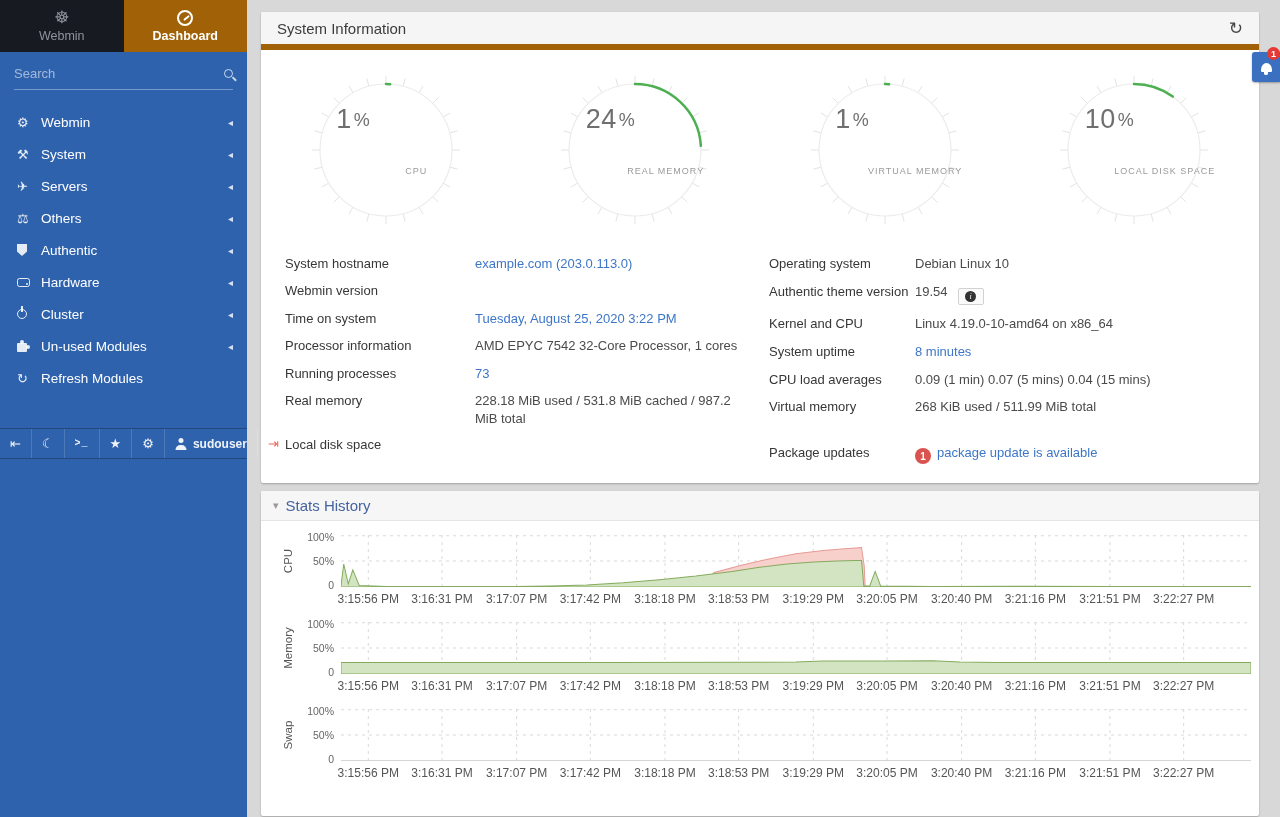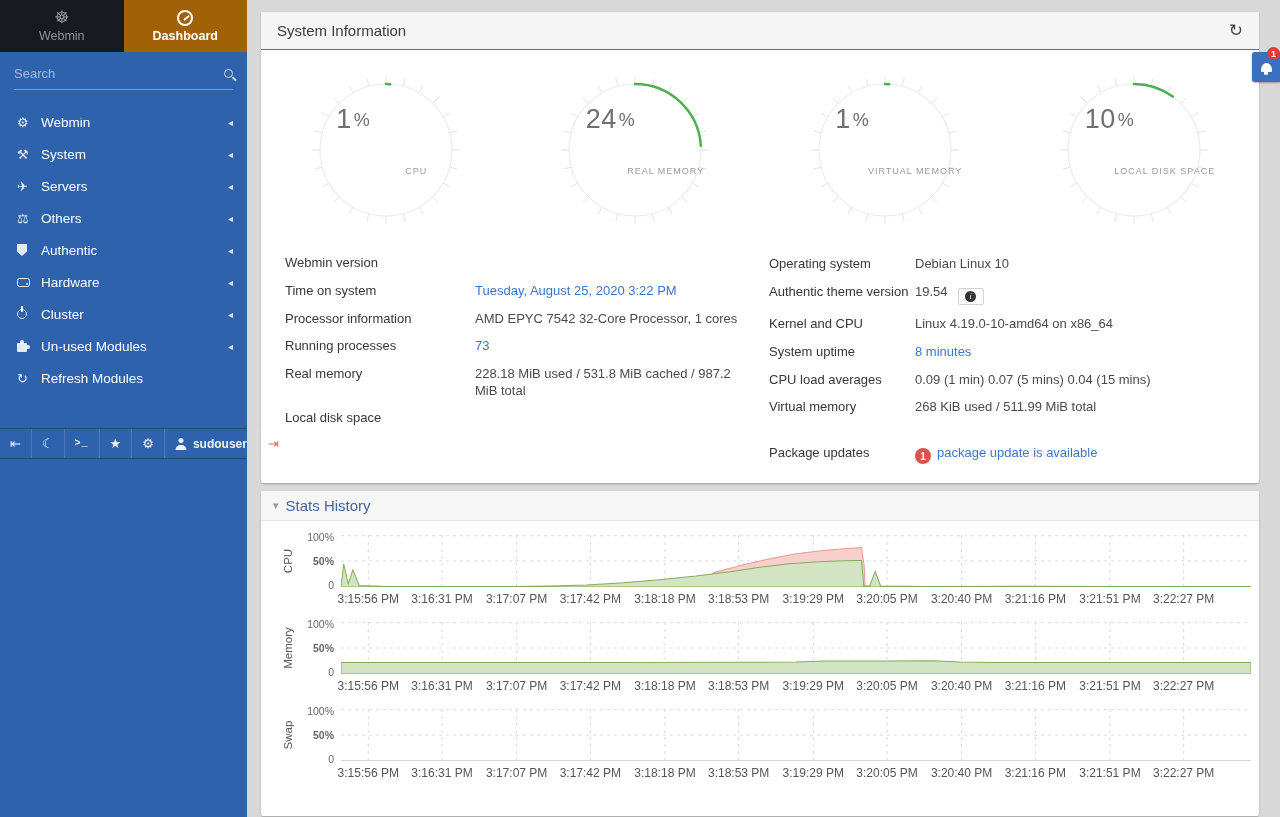--- a/index.html
+++ b/index.html
@@ -48,21 +48,21 @@
   .shape-puzzle::after { content:""; position:absolute; right:-3px; top:2px; width:4px; height:4px; border-radius:50%; background:currentColor; }
   .shape-person { width:12px; height:12px; }
   .shape-person::before { content:""; position:absolute; left:50%; top:0; transform:translateX(-50%); width:5px; height:5px; border-radius:50%; background:currentColor; }
   .shape-person::after { content:""; position:absolute; left:50%; bottom:0; transform:translateX(-50%); width:11px; height:5px; border-radius:5px 5px 0 0; background:currentColor; }
   .shape-bell { width:11px; height:9px; background:#fff; border-radius:50% 50% 10% 10% / 75% 75% 10% 10%; position:relative; display:inline-block; }
   .shape-bell::after { content:""; position:absolute; left:50%; bottom:-3px; transform:translateX(-50%); width:4px; height:2.5px; border-radius:0 0 50% 50%; background:#fff; }
 
   
   .main { margin-left:247px; height:100%; padding:12px 21px 0 14px; }
   .panel { background:#fff; border-radius:2px; box-shadow:0 1px 2px rgba(0,0,0,.25); }
-  .panel-header { height:38px; background:#f5f5f5; border-bottom:1px solid #a16207; display:flex; align-items:center; padding:0 16px; border-radius:2px 2px 0 0; }
+  .panel-header { height:38px; background:#f5f5f5; border-bottom:6px solid #a16207; display:flex; align-items:center; padding:0 16px; border-radius:2px 2px 0 0; }
   .panel-title { font-size:15px; color:#3c3c3c; flex:1; }
   .refresh-glyph { font-size:17px; color:#444; cursor:pointer; line-height:1; }
 
   
   .gauges-row { display:flex; padding:20px 0 6px; }
   .gauge-cell { flex:1; display:flex; justify-content:center; }
   .gauge { width:160px; height:160px; position:relative; }
   .gauge-value { position:absolute; left:19%; top:21%; color:#6f6f6f; }
   .gv-num { font-size:27px; letter-spacing:.5px; }
   .gv-pct { font-size:18px; margin-left:2px; vertical-align:8%; }
@@ -86,21 +86,21 @@
   .stats-panel { margin-top:8px; padding-bottom:20px; }
   .stats-header { height:30px; background:#f6f6f6; border-bottom:1px solid #e5e5e5; display:flex; align-items:center; padding:0 12px; gap:7px; cursor:pointer; border-radius:2px 2px 0 0; }
   .caret-down { color:#9a9a9a; font-size:11px; }
   .stats-title { font-size:15px; color:#44639f; }
   .charts { padding:14px 8px 0 14px; }
   .chart-block { display:flex; margin-bottom:17px; }
   .chart-rot { width:26px; position:relative; }
   .chart-rot span { position:absolute; left:50%; top:26px; transform:translate(-50%,-50%) rotate(-90deg); font-size:11.5px; color:#555; white-space:nowrap; }
   .chart-yaxis { width:40px; position:relative; height:52px; font-size:10.5px; color:#666; }
   .chart-yaxis span { position:absolute; right:7px; }
-  .chart-yaxis .y0 { top:-4px; } .chart-yaxis .y1 { top:50%; transform:translateY(-50%);font-weight:bold; } .chart-yaxis .y2 { bottom:-4px; }
+  .chart-yaxis .y0 { top:-4px; } .chart-yaxis .y1 { top:50%; transform:translateY(-50%); } .chart-yaxis .y2 { bottom:-4px; }
   .chart-plot { flex:1; position:relative; }
   .chart-svg { display:block; width:100%; height:52px; }
   .xlabels { position:relative; height:18px; }
   .xlabels span { position:absolute; top:5px; transform:translateX(-50%); font-size:12px; color:#555; white-space:nowrap; }
 
   
   .bell-tab { position:absolute; right:0; top:52px; width:28px; height:30px; background:#3b6fc0; border-radius:3px 0 0 3px; box-shadow:0 1px 2px rgba(0,0,0,.3); display:flex; align-items:center; justify-content:center; cursor:pointer; z-index:10; }
   .bell-badge { position:absolute; top:-5px; right:0; min-width:13px; height:13px; border-radius:50%; background:#e53935; color:#fff; font-size:9px; font-weight:bold; display:flex; align-items:center; justify-content:center; }
 </style>
 </head>
@@ -330,20 +330,24 @@
               <line x1="46.99999999999997" y1="22.84232335022707" x2="42.999999999999964" y2="15.914120119951562" stroke="#e3e3e3" stroke-width="1"></line>
               <line x1="62.91794302323363" y1="16.24889546492149" x2="60.847390662413474" y2="8.521488854608947" stroke="#e3e3e3" stroke-width="1"></line>
               <circle cx="80" cy="80" r="66" fill="none" stroke="#ececec" stroke-width="1.2"></circle>
               <path d="M 80 14 A 66 66 0 0 1 118.79 26.60" fill="none" stroke="#4caf50" stroke-width="2.5" stroke-linecap="round"></path>
             </svg><div class="gauge-value"><span class="gv-num">10</span><span class="gv-pct">%</span></div><div class="gauge-label">LOCAL DISK SPACE</div></div>
         </div>
       </div>
 
     <div class="info-grid">
       <div class="info-col col-left" id="info-left">
+          <div class="info-row">
+            <div class="info-label">System hostname</div>
+            <div class="info-value"><span class="link">example.com (203.0.113.0)</span></div>
+          </div>
           <div class="info-row">
             <div class="info-label">Webmin version</div>
           </div>
           <div class="info-row">
             <div class="info-label">Time on system</div>
             <div class="info-value"><span class="link">Tuesday, August 25, 2020 3:22 PM</span></div>
           </div>
           <div class="info-row">
             <div class="info-label">Processor information</div>
             <div class="info-value"><span>AMD EPYC 7542 32-Core Processor, 1 cores</span></div>

